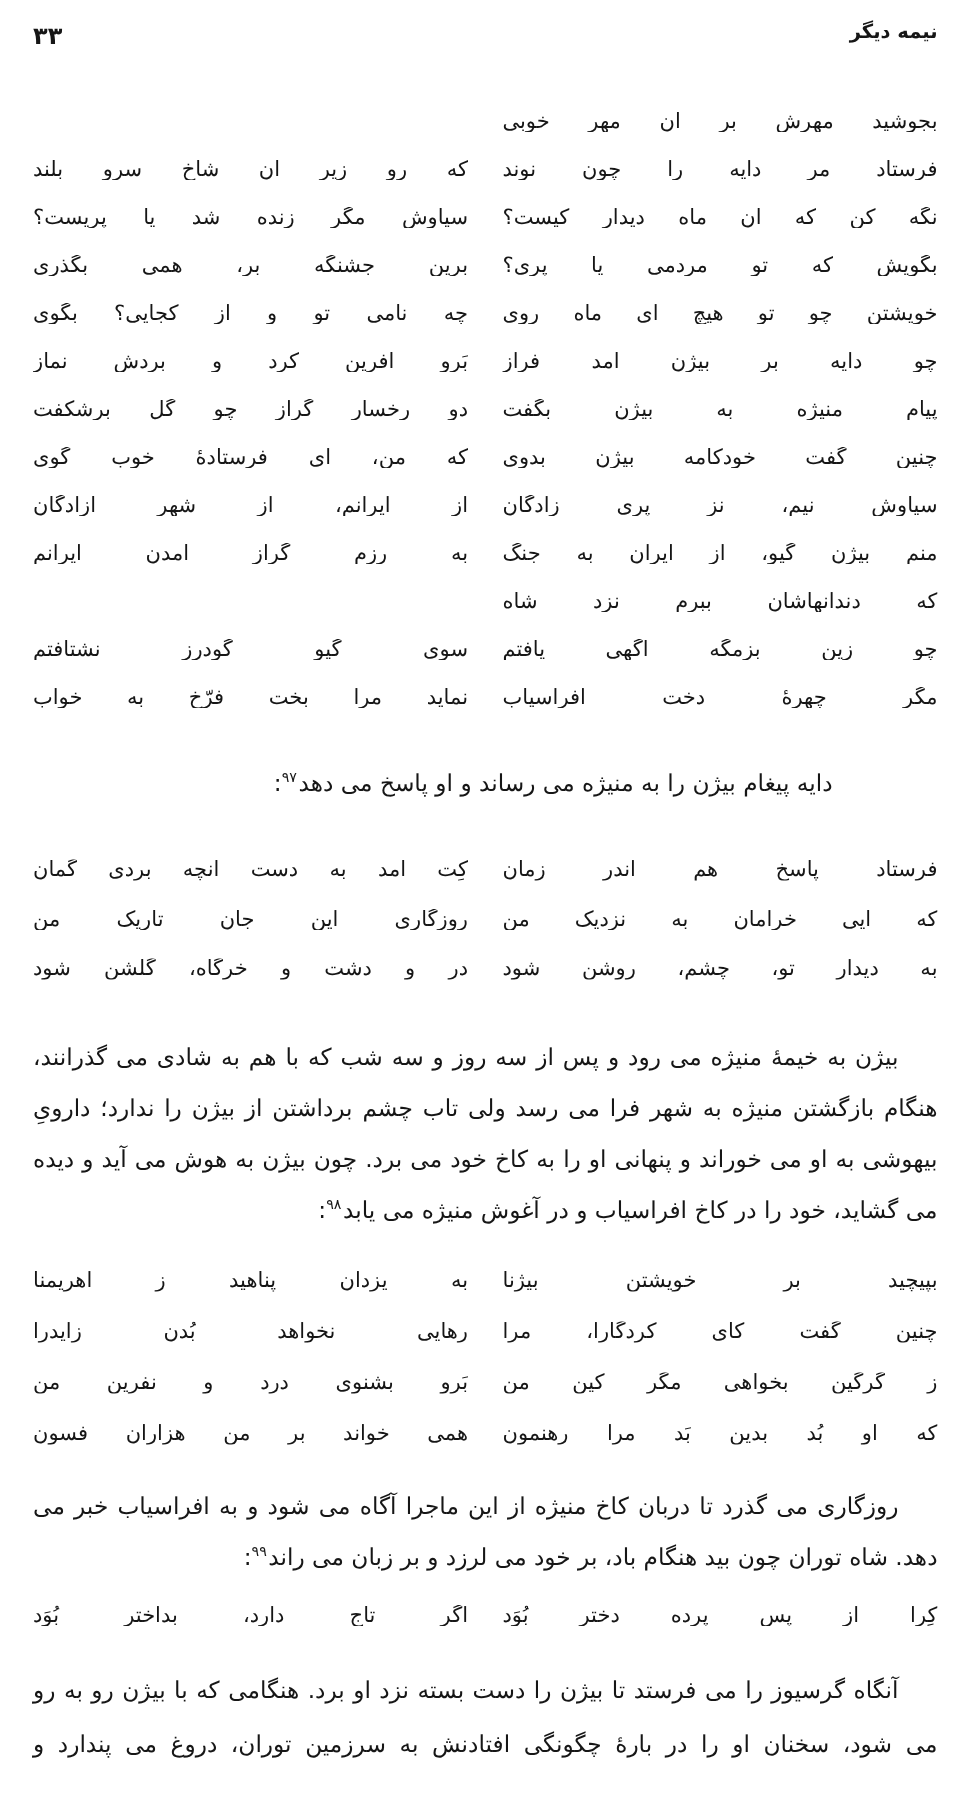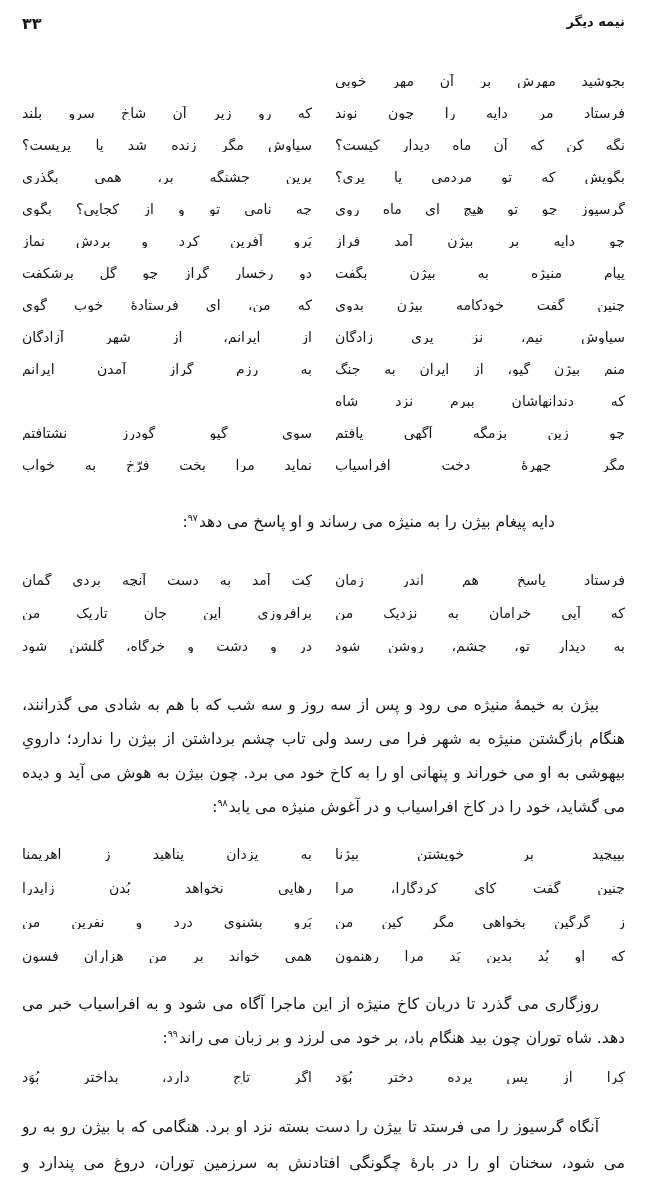--- a/index.html
+++ b/index.html
@@ -57,21 +57,21 @@
     </div>
     <div class="vrow">
       <span class="hemi">نگه کن که آن ماه دیدار کیست؟</span>
       <span class="hemi">سیاوش مگر زنده شد یا پریست؟</span>
     </div>
     <div class="vrow">
       <span class="hemi">بگویش که تو مردمی یا پری؟</span>
       <span class="hemi">برین جشنگه بر، همی بگذری</span>
     </div>
     <div class="vrow">
-      <span class="hemi">گرسیوز چو تو هیچ ای ماه روی</span>
+      <span class="hemi">خویشتن چو تو هیچ ای ماه روی</span>
       <span class="hemi">چه نامی تو و از کجایی؟ بگوی</span>
     </div>
     <div class="vrow">
       <span class="hemi">چو دایه بر بیژن آمد فراز</span>
       <span class="hemi">بَرو آفرین کرد و بردش نماز</span>
     </div>
     <div class="vrow">
       <span class="hemi">پیام منیژه به بیژن بگفت</span>
       <span class="hemi">دو رخسار گراز چو گل برشکفت</span>
     </div>
@@ -102,21 +102,21 @@
 
   <p class="prose intro"><span>دایه پیغام بیژن را به منیژه می رساند و او پاسخ می دهد</span><sup class="fn">۹۷</sup><span>:</span></p>
 
   <div class="verses vb2">
     <div class="vrow">
       <span class="hemi">فرستاد پاسخ هم اندر زمان</span>
       <span class="hemi">کِت آمد به دست آنچه بردی گمان</span>
     </div>
     <div class="vrow">
       <span class="hemi">که آیی خرامان به نزدیک من</span>
-      <span class="hemi">برافروزی این جان تاریک من</span>
+      <span class="hemi">روزگاری این جان تاریک من</span>
     </div>
     <div class="vrow">
       <span class="hemi">به دیدار تو، چشم، روشن شود</span>
       <span class="hemi">در و دشت و خرگاه، گلشن شود</span>
     </div>
   </div>
 
   <p class="prose p1"><span>بیژن به خیمۀ منیژه می رود و پس از سه روز و سه شب که با هم به شادی می گذرانند، هنگام بازگشتن منیژه به شهر فرا می رسد ولی تاب چشم برداشتن از بیژن را ندارد؛ دارویِ بیهوشی به او می خوراند و پنهانی او را به کاخ خود می برد. چون بیژن به هوش می آید و دیده می گشاید، خود را در کاخ افراسیاب و در آغوش منیژه می یابد</span><sup class="fn">۹۸</sup><span>:</span></p>
 
   <div class="verses vb3">

